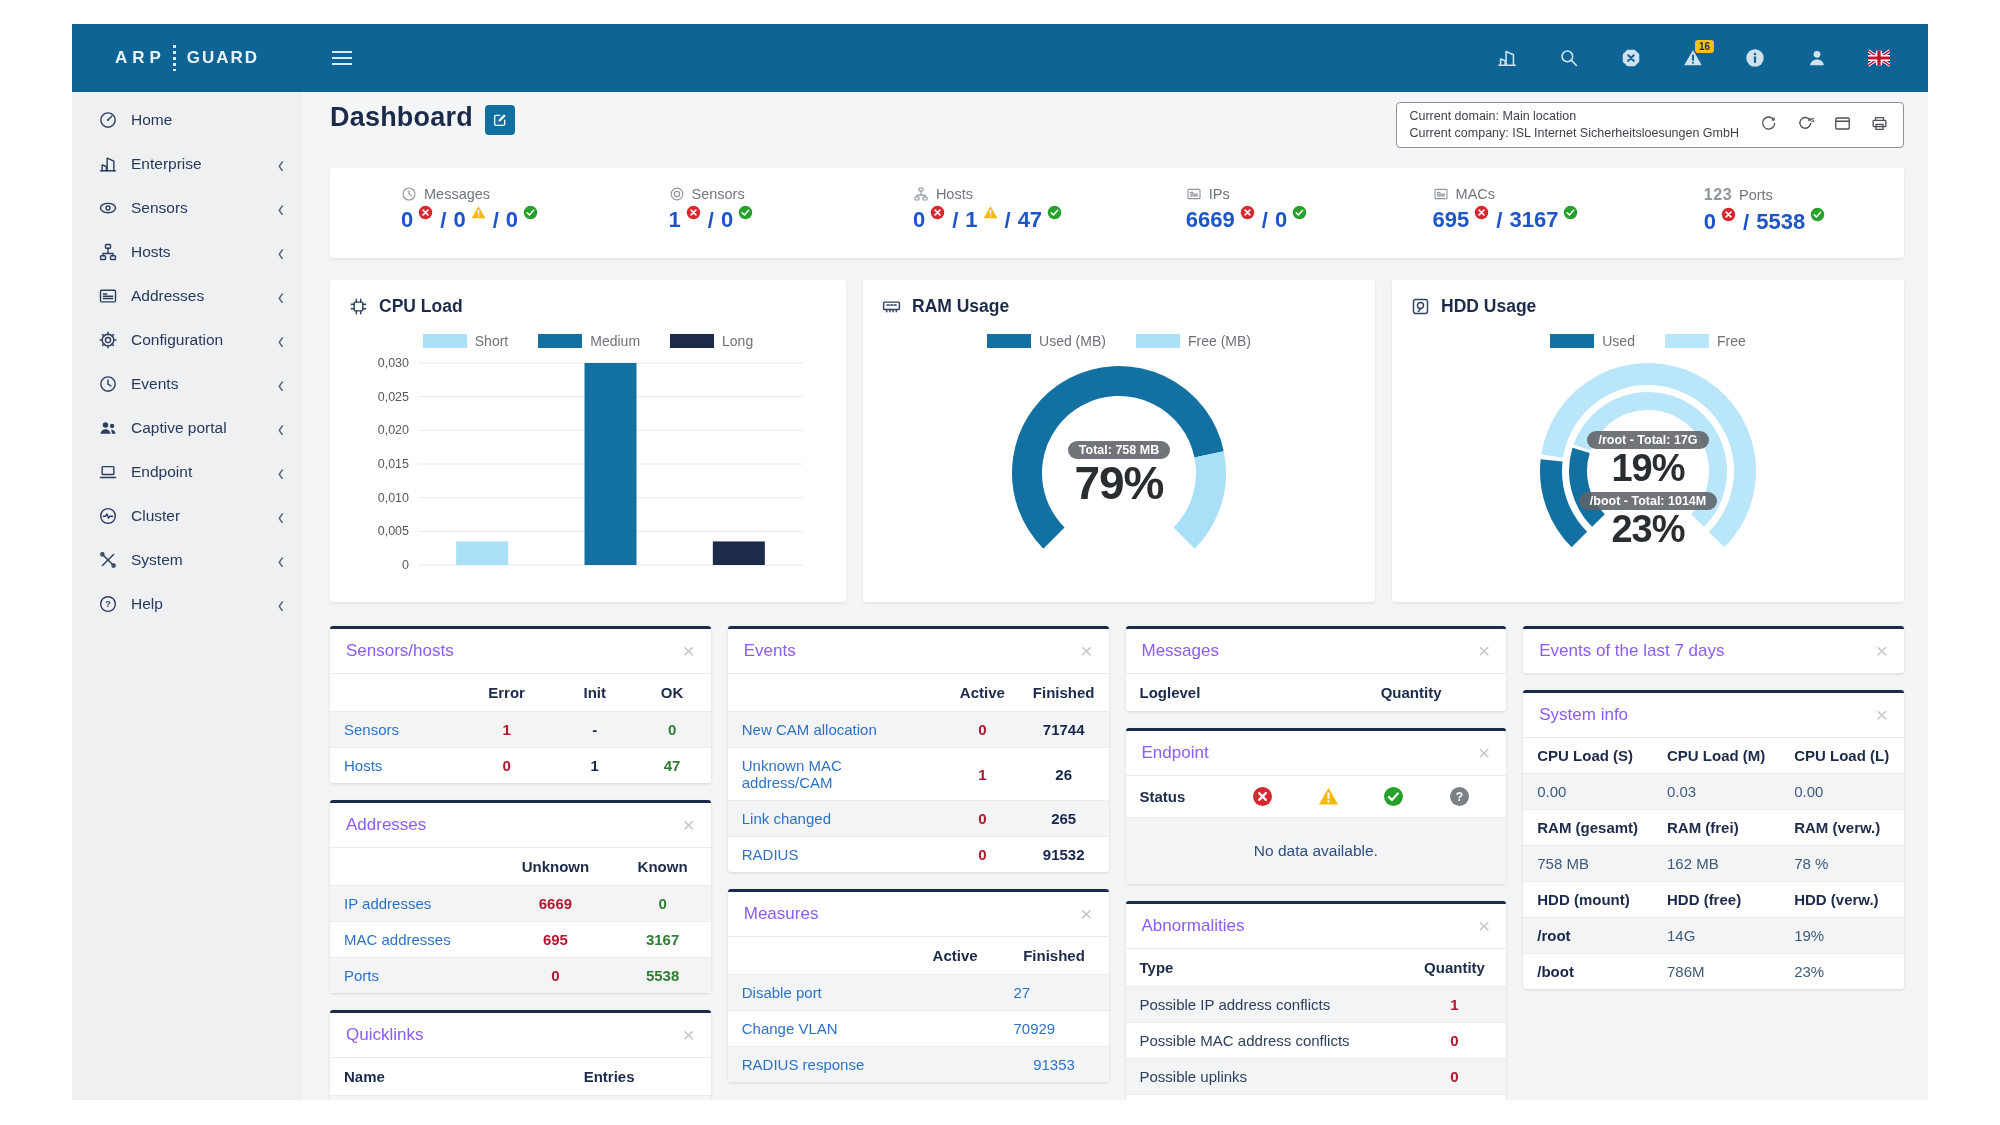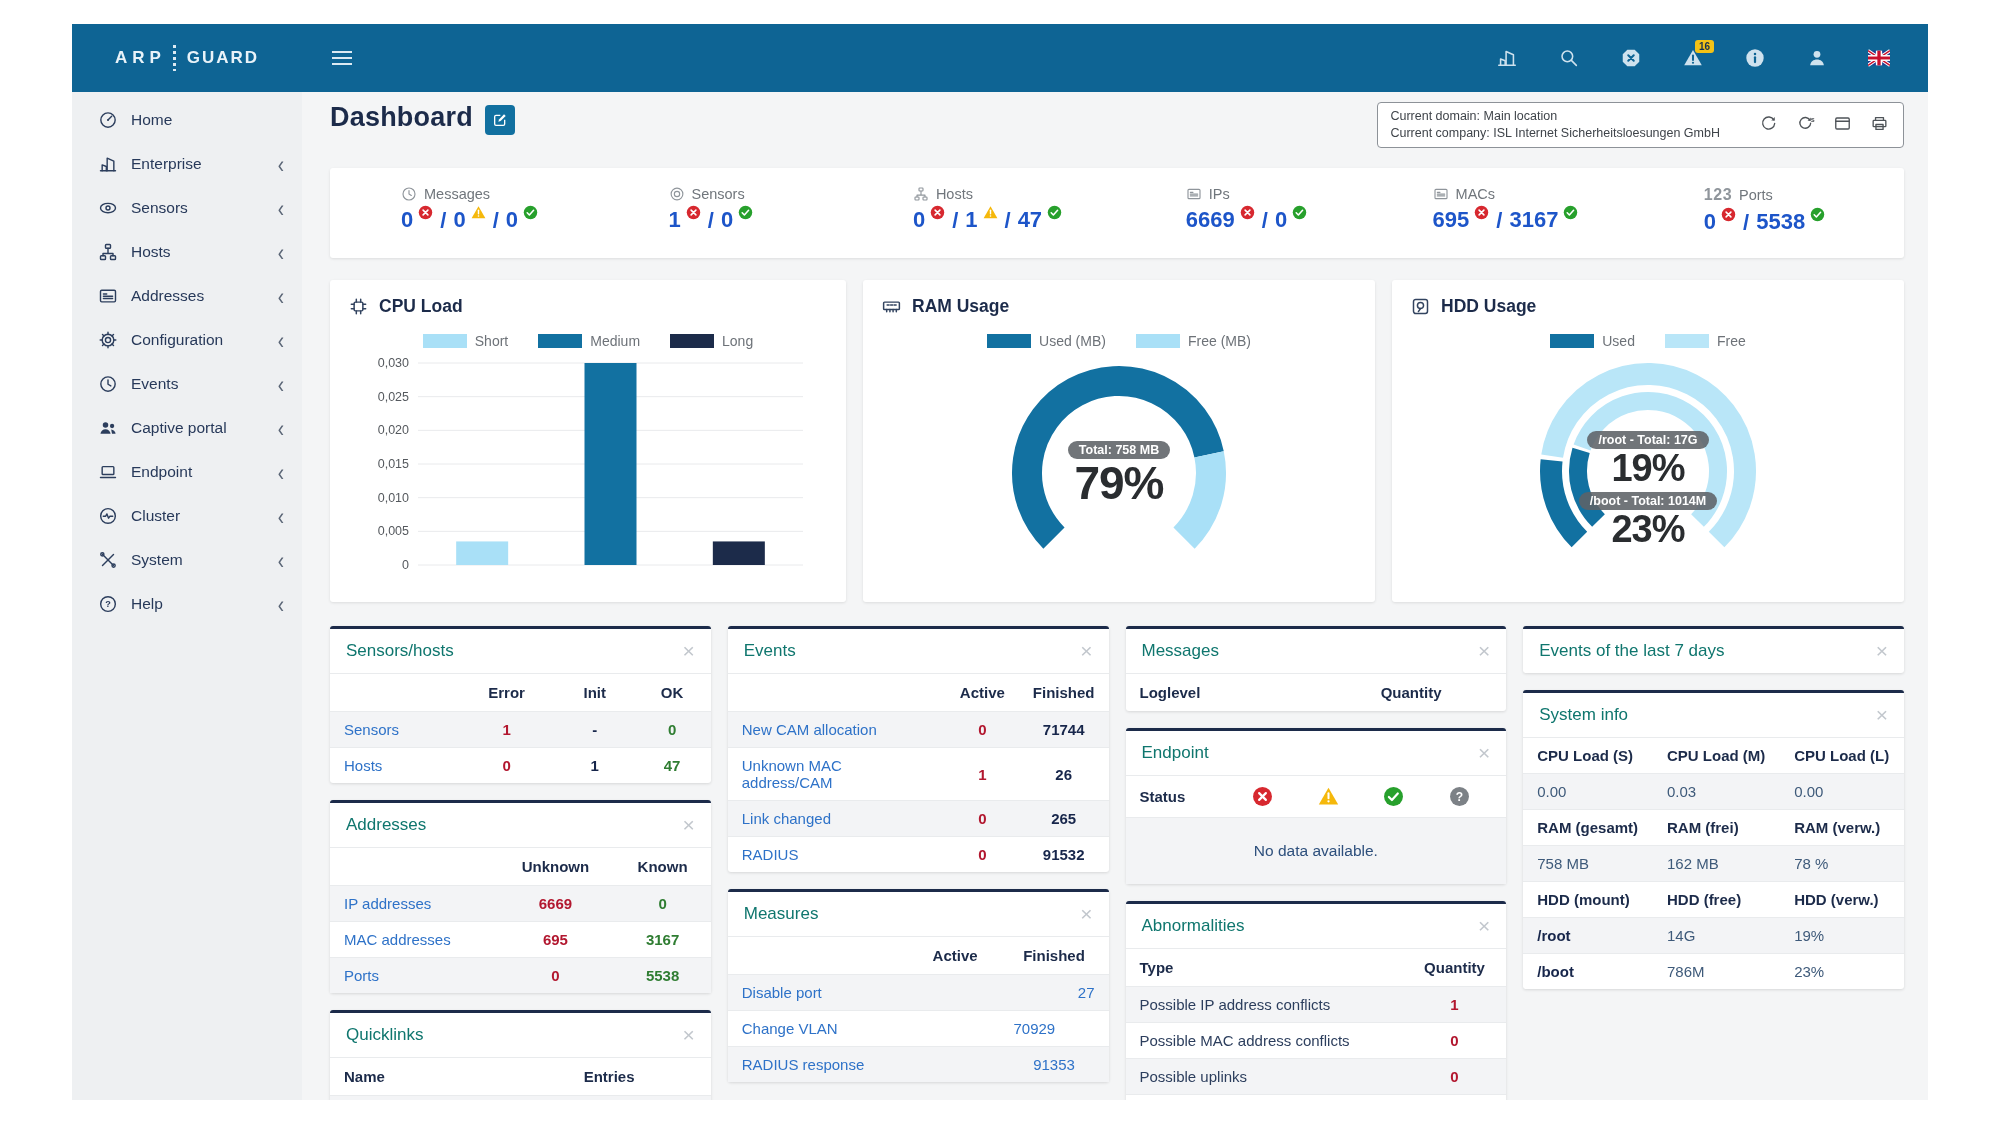--- a/index.html
+++ b/index.html
@@ -33,21 +33,21 @@
   .side-item .chev { margin-left:auto; color:#5a6576; font-size:19px; line-height:1; transform:scaleY(1.3); }
 
   
   .content { position:absolute; left:230px; top:52px; right:0; bottom:0; padding:26px 24px 0 28px; overflow:hidden; }
   .title-row { display:flex; align-items:flex-start; }
   .page-title { font-size:27px; font-weight:bold; color:#1c2b4a; letter-spacing:.2px; }
   .edit-btn { width:30px; height:30px; background:#1170a0; border-radius:4px; margin:3px 0 0 12px;
     display:flex; align-items:center; justify-content:center; cursor:pointer; color:#fff; }
   .edit-btn svg { width:16px; height:16px; }
   .domain-box { margin-left:auto; display:flex; align-items:center; background:#fff;
-    border:1px solid #8d9298; border-radius:4px; padding:5px 14px 5px 12px; gap:39px; }
+    border:1px solid #8d9298; border-radius:4px; padding:5px 14px 5px 12px; gap:20px; }
   .domain-lines { font-size:12.5px; color:#3f444a; line-height:17px; }
   .domain-actions { display:flex; gap:18px; color:#4e5358; }
   .domain-actions svg { width:19px; height:19px; cursor:pointer; }
 
   
   .stats-card { margin-top:20px; background:#fff; border-radius:3px; box-shadow:0 1px 3px rgba(0,0,0,.1);
     display:flex; padding:18px 10px 22px; }
   .stat { flex:1; display:flex; flex-direction:column; align-items:center; }
   .stat-inner { min-width:120px; }
   .stat-label { display:flex; align-items:center; gap:7px; color:#70767c; font-size:14.5px; }
@@ -70,21 +70,21 @@
   .gauge-overlay { position:absolute; inset:0; display:flex; flex-direction:column; align-items:center; justify-content:center; pointer-events:none; }
   .pill { background:rgba(93,98,103,.88); color:#fff; font-size:12.5px; font-weight:bold; padding:2px 11px; border-radius:10px; }
   .gval-big { font-size:46px; font-weight:bold; color:#2a2d30; letter-spacing:-1px; line-height:1.05; }
   .gval-mid { font-size:38px; font-weight:bold; color:#2a2d30; letter-spacing:-1px; line-height:1.02; }
 
   
   .cols { display:flex; gap:17px; margin-top:24px; align-items:flex-start; }
   .col { flex:1; display:flex; flex-direction:column; gap:17px; }
   .card { background:#fff; border-top:3px solid #1c2b4a; border-radius:3px; box-shadow:0 1px 3px rgba(0,0,0,.12); }
   .card-h { display:flex; align-items:center; padding:12px 16px; }
-  .card-h .t { font-size:17px; color:#0f766e; }
+  .card-h .t { font-size:17px; color:#8b5cf6; }
   .card-h .close { margin-left:auto; color:#c2c7cd; font-size:21px; line-height:16px; cursor:pointer; }
   table.ct { width:100%; border-collapse:collapse; font-size:15px; }
   table.ct th { padding:10px 14px; font-weight:bold; color:#1c2b4a; border-top:1px solid #e9ebed; }
   table.ct td { padding:9px 14px; border-top:1px solid #e9ebed; color:#2c3e5d; }
   table.ct.z-odd tbody tr:nth-child(odd) { background:#f3f4f6; }
   table.ct.z-even tbody tr:nth-child(even) { background:#f3f4f6; }
   .c-link { color:#2e72c8; cursor:pointer; }
   .c-red { color:#b2172f; font-weight:bold; }
   .c-green { color:#2f7d32; font-weight:bold; }
   .c-navy { color:#17264b; font-weight:bold; }
@@ -752,21 +752,21 @@
                 <tr>
                   <th style="text-align:left"></th>
                   <th style="text-align:center">Active</th>
                   <th style="text-align:center">Finished</th>
                 </tr>
               </thead>
               <tbody>
                 <tr>
                   <td style="text-align:left"><span class="c-link">Disable port</span></td>
                   <td style="text-align:center"><span class="c-navy"></span></td>
-                  <td style="text-align:right"><span class="c-link">27</span></td>
+                  <td style="text-align:left"><span class="c-link">27</span></td>
                 </tr>
                 <tr>
                   <td style="text-align:left"><span class="c-link">Change VLAN</span></td>
                   <td style="text-align:center"><span class="c-navy"></span></td>
                   <td style="text-align:left"><span class="c-link">70929</span></td>
                 </tr>
                 <tr>
                   <td style="text-align:left"><span class="c-link">RADIUS response</span></td>
                   <td style="text-align:center"><span class="c-navy"></span></td>
                   <td style="text-align:center"><span class="c-link">91353</span></td>

